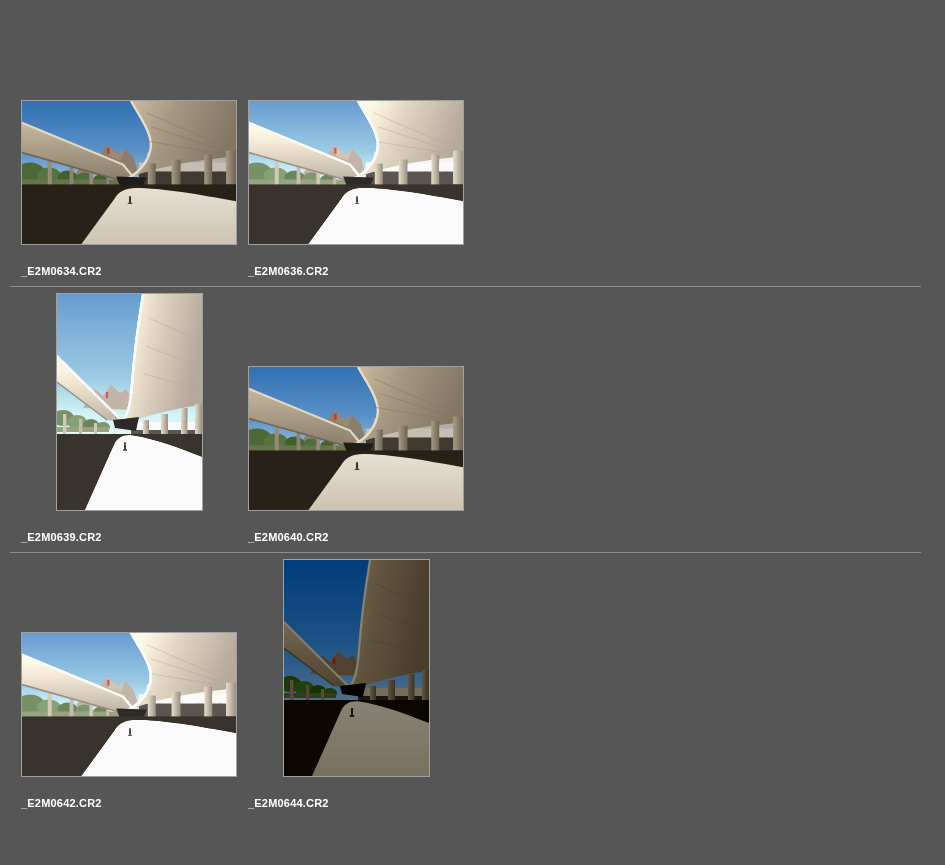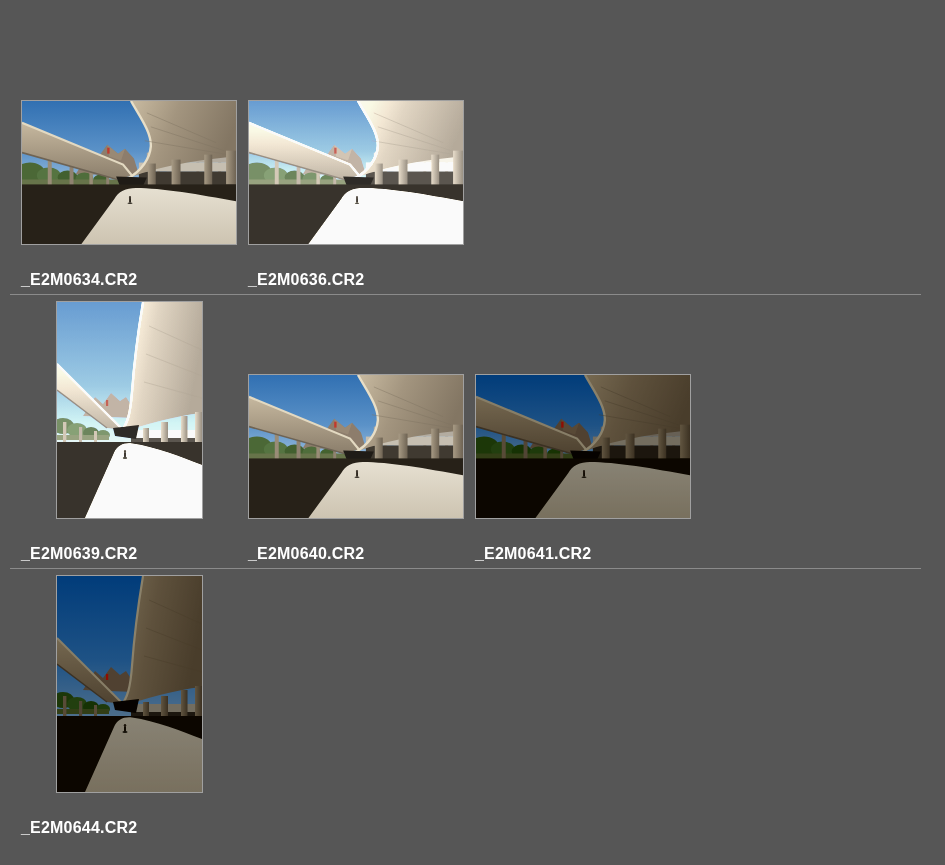--- a/index.html
+++ b/index.html
@@ -16,22 +16,22 @@
     width:216px; height:220px;
     display:flex; align-items:flex-end; justify-content:center;
   }
   figure.thumb { margin:0; border:1px solid #a0a0a0; background:#6a6a6a; }
   figure.thumb[data-orientation="landscape"] { width:214px; height:143px; }
   figure.thumb[data-orientation="portrait"]  { width:145px; height:216px; }
   .thumb svg { display:block; width:100%; height:100%; }
   .thumb[data-exposure="dark"]   svg { filter: brightness(0.58) saturate(1.45) contrast(1.12); }
   .thumb[data-exposure="bright"] svg { filter: brightness(1.45) saturate(0.60) contrast(0.96); }
   .label {
-    margin-top:28px; height:13px; line-height:13px;
-    font-size:16px; font-weight:bold; color:#ffffff; letter-spacing:0.2px;
+    margin-top:20px; height:13px; line-height:13px;
+    font-size:11px; font-weight:bold; color:#ffffff; letter-spacing:0.2px;
     white-space:nowrap;
   }
   .divider { height:1px; width:911px; margin:8px 0 4px -11px; background:#8b8b8b; }
   .defs-holder { position:absolute; width:0; height:0; overflow:hidden; }
 </style>
 </head>
 <body>
 
 <svg class="defs-holder" aria-hidden="true">
   <defs>
@@ -180,39 +180,39 @@
         <div class="thumbwrap">
           <figure class="thumb" data-orientation="landscape" data-exposure="normal">
             <svg class="svg-l" viewBox="0 0 216 144" preserveAspectRatio="none">
                 <use href="#scene-l"></use>
               </svg>
 
           </figure>
         </div>
         <div class="label">_E2M0640.CR2</div>
       </div>
-      <div class="cell">
-        <div class="thumbwrap">
-          <figure class="thumb" data-orientation="landscape" data-exposure="dark">
-            <svg class="svg-l" viewBox="0 0 216 144" preserveAspectRatio="none">
-                <use href="#scene-l"></use>
-              </svg>
-
-          </figure>
-        </div>
-        <div class="label">_E2M0641.CR2</div>
-      </div>
     </div>
     <div class="divider"></div>
   </div>
 
   <div class="row">
     <div class="cells">
       <div class="cell">
         <div class="thumbwrap">
+          <figure class="thumb" data-orientation="landscape" data-exposure="bright">
+            <svg class="svg-l" viewBox="0 0 216 144" preserveAspectRatio="none">
+                <use href="#scene-l"></use>
+              </svg>
+
+          </figure>
+        </div>
+        <div class="label">_E2M0642.CR2</div>
+      </div>
+      <div class="cell">
+        <div class="thumbwrap">
           <figure class="thumb" data-orientation="portrait" data-exposure="dark">
 
             <svg class="svg-p" viewBox="0 0 145 216" preserveAspectRatio="none">
                 <use href="#scene-p"></use>
               </svg>
           </figure>
         </div>
         <div class="label">_E2M0644.CR2</div>
       </div>
     </div>

